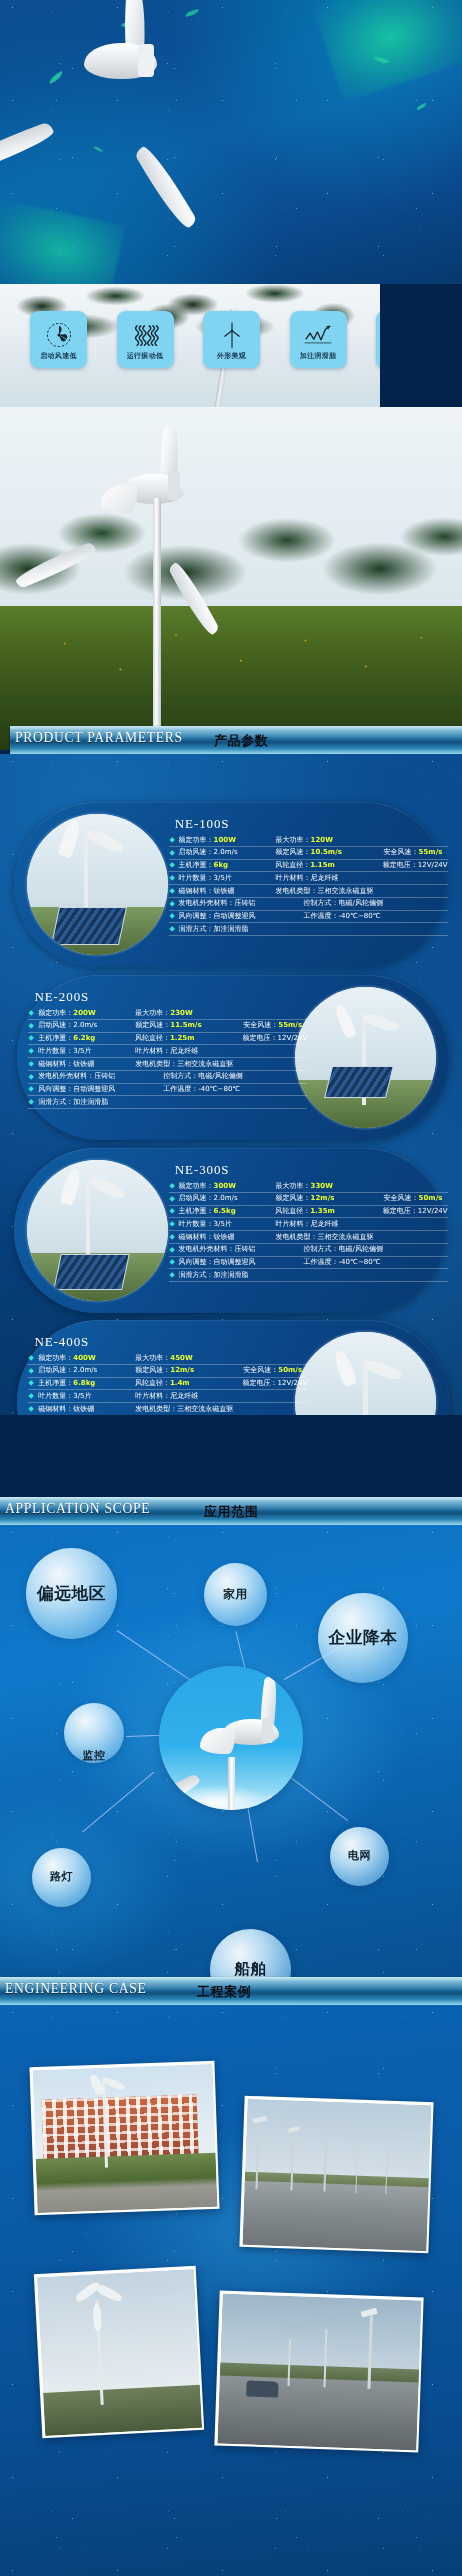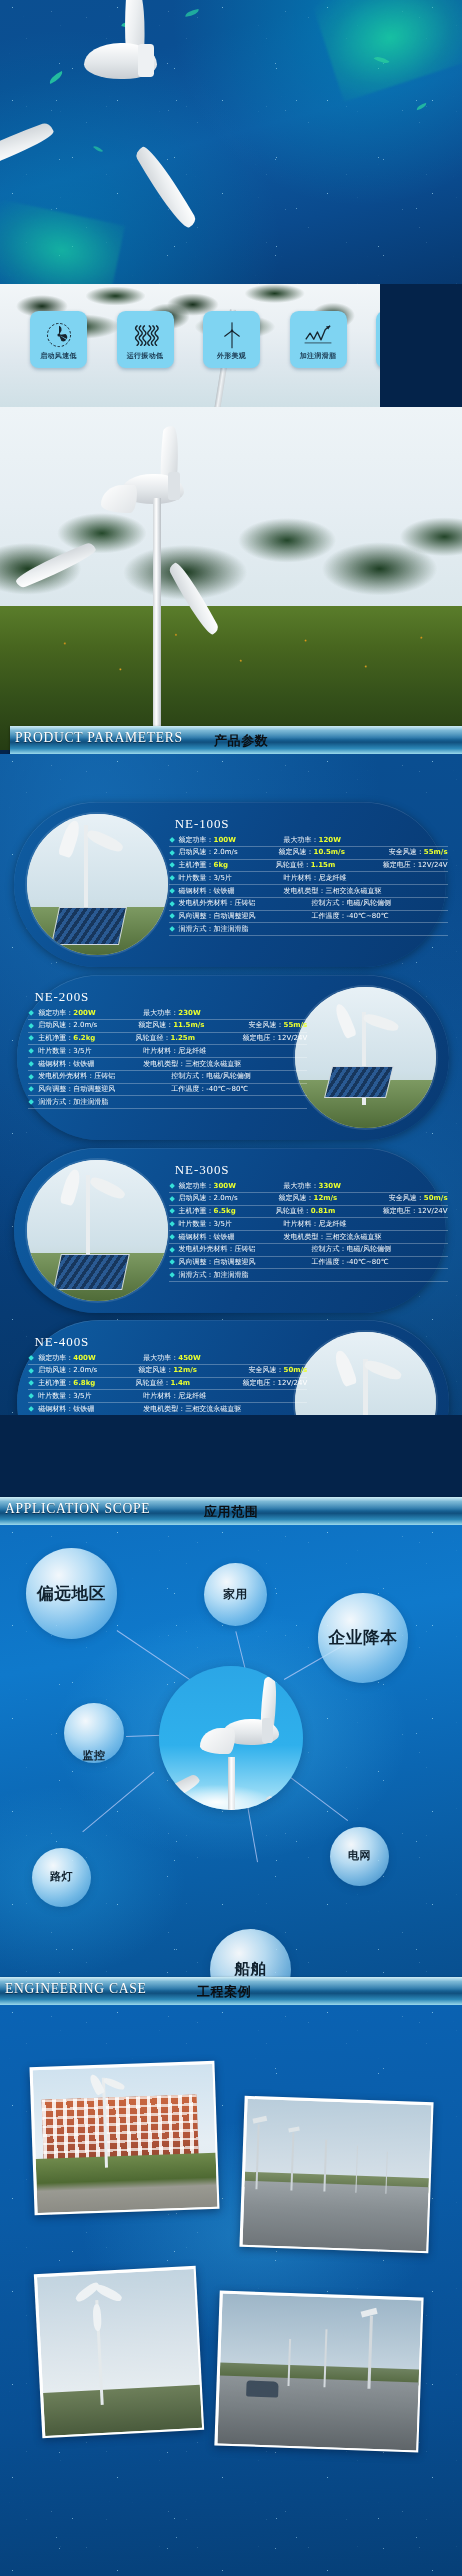--- a/index.html
+++ b/index.html
@@ -182,21 +182,21 @@
   .spec-photo .pv-sky{ position:absolute; inset:0; background:linear-gradient(180deg,#e8f1f6,#cfe0e8 60%,#b7ccc0 100%); }
   .spec-photo .pv-ground{ position:absolute; left:0; bottom:0; width:100%; height:34%;
     background:linear-gradient(180deg,#7d9a62,#4f6b38); }
   .spec-body{ position:absolute; top:13.6px; width:279px; }
   .spec-body.bl{ left:155px; } .spec-body.br{ left:11px; }
   .spec-model{
     font-family:"Liberation Serif","DejaVu Serif",serif; font-size:13px; color:#ffffff;
     letter-spacing:0.9px; margin-bottom:2.5px; padding-left:6.2px;
   }
   .spec-line{
-    position:relative; display:flex; align-items:center; gap:12px;
+    position:relative; display:flex; align-items:center; gap:4px;
     padding:1.5px 0 1.5px 10px;
     border-bottom:0.6px solid rgba(255,255,255,.28);
     font-size:7px; line-height:1.25; white-space:nowrap;
     font-family:"DejaVu Sans","Liberation Sans",sans-serif;
   }
   .spec-line:last-child{ border-bottom:0.6px solid rgba(255,255,255,.28); }
   .spec-line .dia{
     position:absolute; left:1.2px; top:50%; width:4.3px; height:4.3px; margin-top:-2.2px;
     background:#35e0d8; transform:rotate(45deg); border-radius:0.6px;
   }
@@ -501,21 +501,21 @@
           </div>
           <div class="spec-line">
               <i class="dia"></i>
             <span class="kv c1"><span class="k">启动风速：</span><span class="vw">2.0m/s</span></span>
             <span class="kv c2"><span class="k">额定风速：</span><span class="v">12m/s</span></span>
             <span class="kv c3"><span class="k">安全风速：</span><span class="v">50m/s</span></span>
           </div>
           <div class="spec-line">
               <i class="dia"></i>
             <span class="kv c1"><span class="k">主机净重：</span><span class="v">6.5kg</span></span>
-            <span class="kv c2"><span class="k">风轮直径：</span><span class="v">0.81m</span></span>
+            <span class="kv c2"><span class="k">风轮直径：</span><span class="v">1.35m</span></span>
             <span class="kv c3"><span class="k">额定电压：</span><span class="vw">12V/24V</span></span>
           </div>
           <div class="spec-line">
               <i class="dia"></i>
             <span class="kv c1"><span class="k">叶片数量：</span><span class="vw">3/5片</span></span>
             <span class="kv c2"><span class="k">叶片材料：</span><span class="vw">尼龙纤维</span></span>
           </div>
           <div class="spec-line">
               <i class="dia"></i>
             <span class="kv c1"><span class="k">磁钢材料：</span><span class="vw">钕铁硼</span></span>

